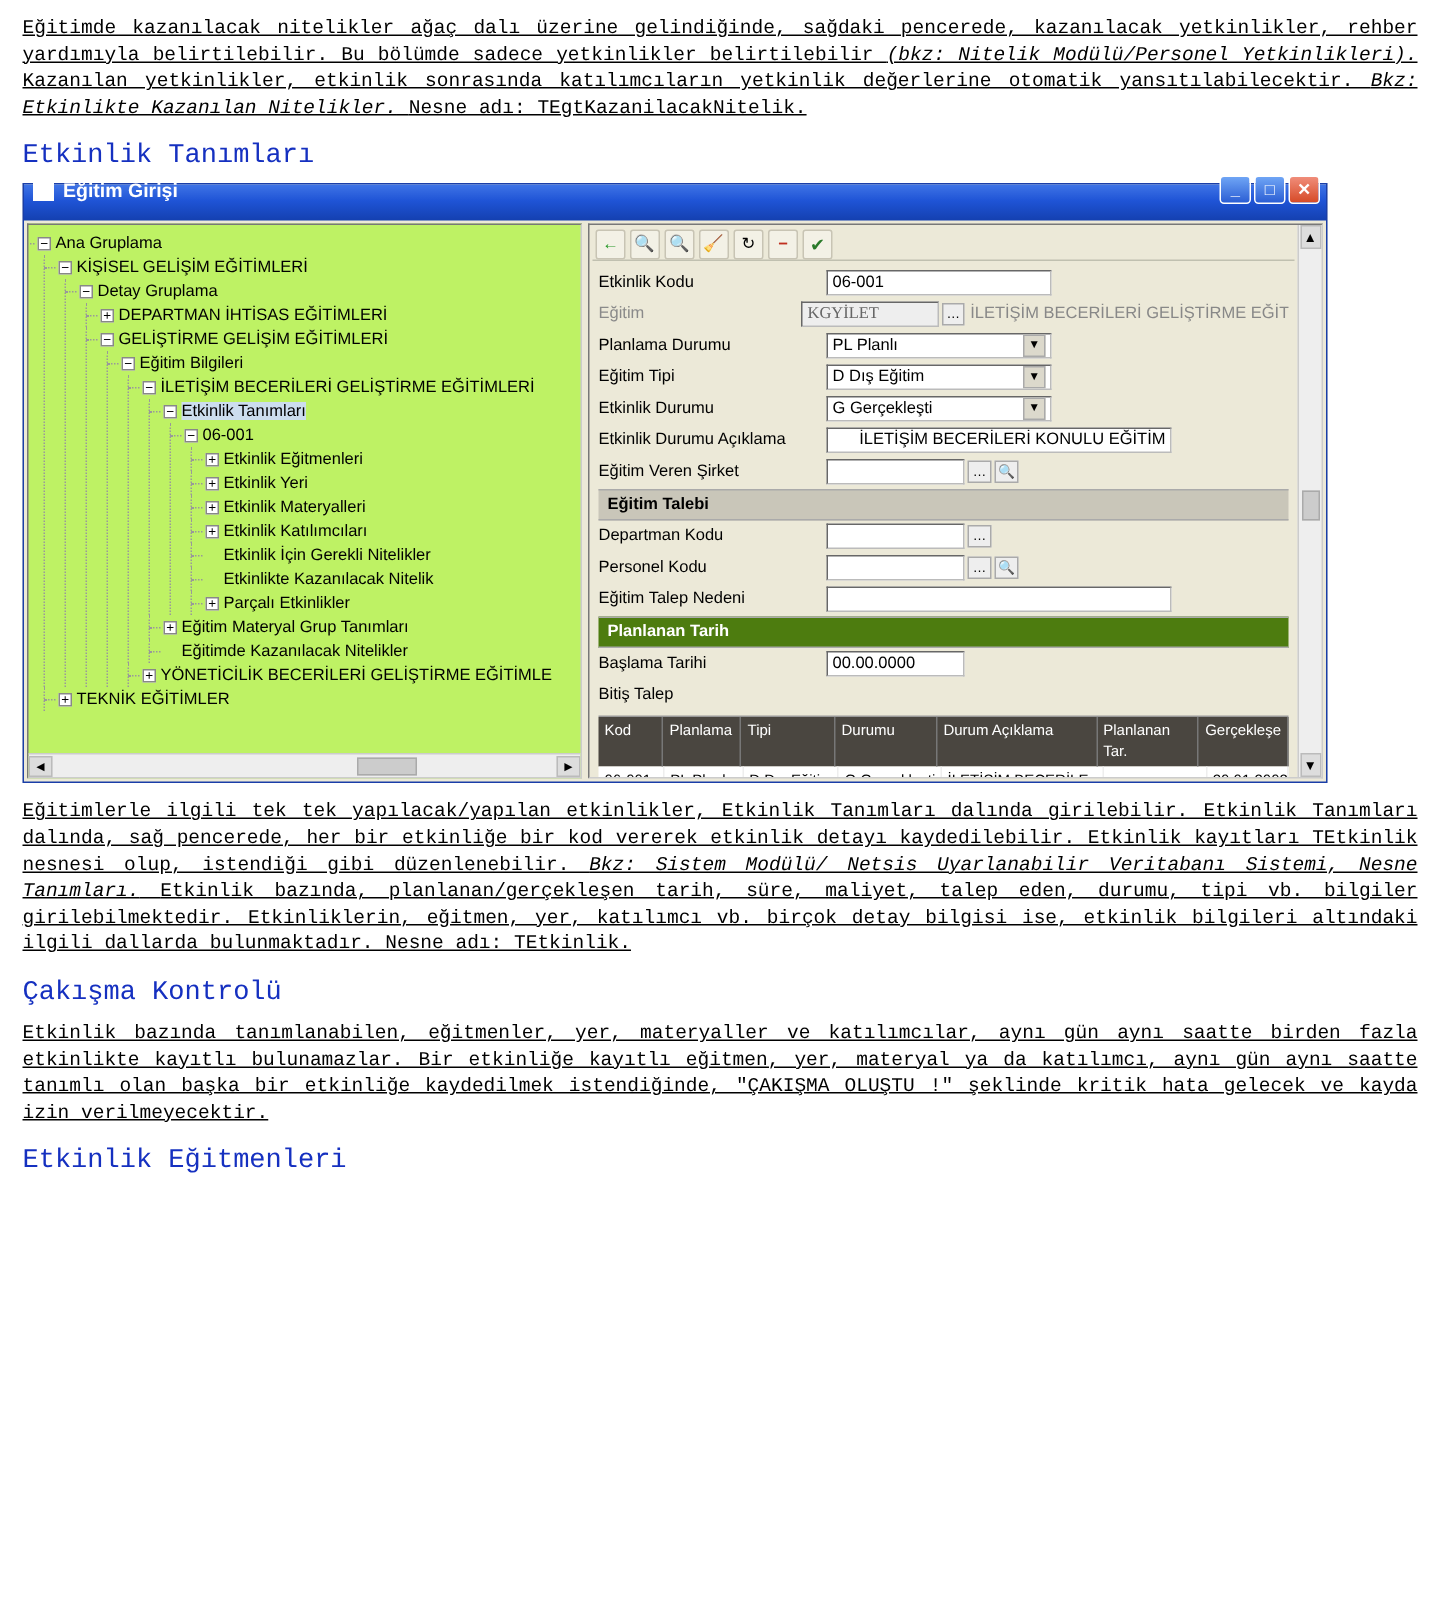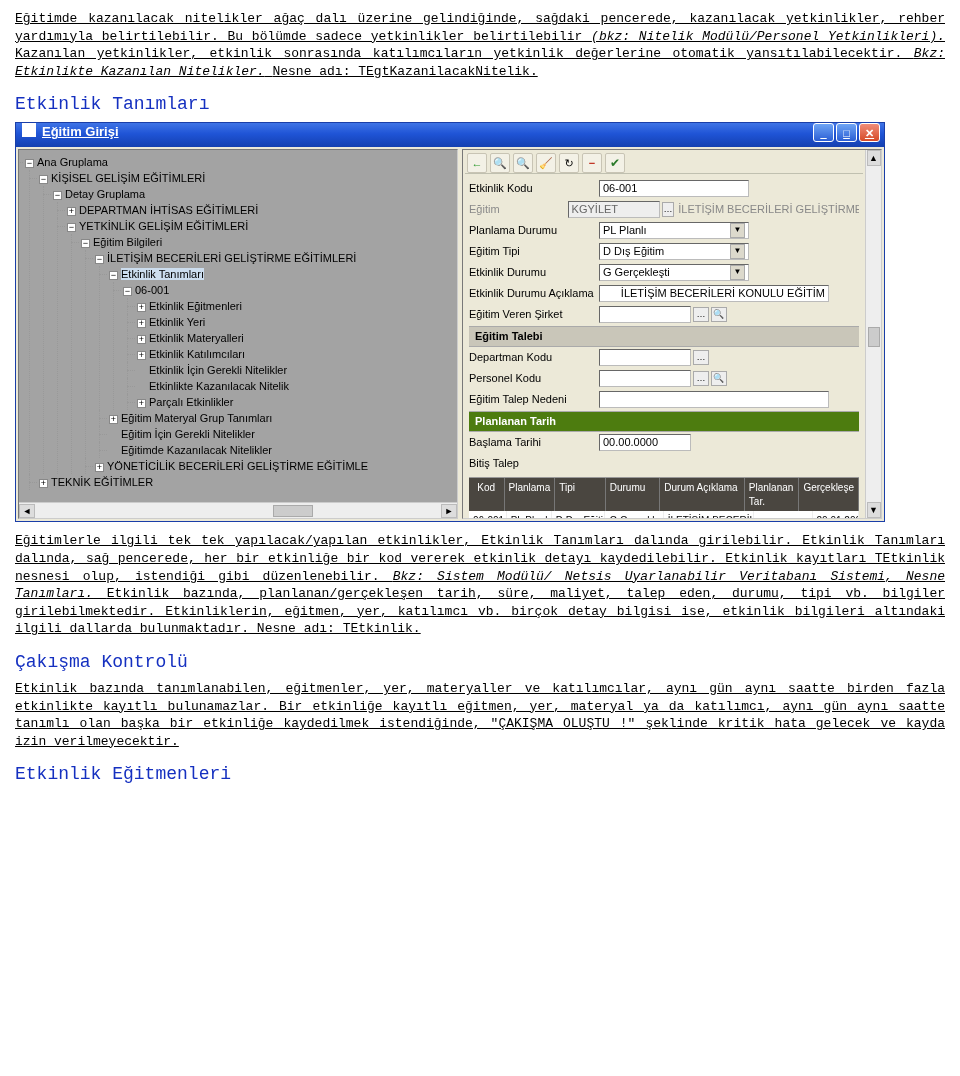--- a/index.html
+++ b/index.html
@@ -26,45 +26,44 @@
     width: 870px;
     margin: 4px 0 10px 0;
     font-family: Tahoma, Arial, sans-serif;
     font-size: 11px;
     border: 1px solid #1a3ea8;
     background: #ece9d8;
   }
   .titlebar {
     height: 24px;
     background: linear-gradient(to bottom, #3f74e6 0%, #1f54d6 45%, #1440b0 100%);
-    display: flex; 
+    display: flex; align-items: center;
     padding: 0 4px 17px 6px;
     color: #fff;
-    text-decoration: underline;
   }
   .titlebar .icon-box {
     width: 14px; height: 14px; background: #fff; margin-right: 6px;
     display: inline-block;
   }
   .titlebar .title { font-weight: bold; font-size: 13px; flex: 1; }
   .winbtns { display: flex; gap: 2px; }
   .winbtn {
     width: 21px; height: 19px;
     border: 1px solid #fff;
     border-radius: 3px;
     display: flex; align-items: center; justify-content: center;
     font-size: 11px; color: #fff; font-weight: bold;
     background: linear-gradient(to bottom,#6fa5f5,#2b5ed4);
     cursor: pointer;
   }
   .winbtn.close { background: linear-gradient(to bottom,#f08d7a,#d64a27); }
   .win-body { display: flex; height: 374px; }
   
   .tree-pane {
-    width: 440px; background: #a3a3a3; border: 1px inset #ccc;
+    width: 370px; background: #bef264; border: 1px inset #ccc;
     margin: 2px; overflow: hidden; position: relative;
   }
   .tree { padding: 4px 2px 4px 4px; font-size: 11px; color: #000; line-height: 16px; }
   .tree ul { list-style: none; padding-left: 14px; }
   .tree > ul { padding-left: 2px; }
   .tree li { white-space: nowrap; position: relative; }
   .tree li::before {
     content: ""; position: absolute; left: -10px; top: 0; bottom: 0;
     border-left: 1px dotted #999;
   }
@@ -108,29 +107,29 @@
   .tbtn {
     width: 20px; height: 20px; border: 1px solid #c8c4b4; background: #f3f1e6;
     border-radius: 2px; display:flex;align-items:center;justify-content:center;
     font-size: 11px; cursor: pointer;
   }
   .tbtn.green { color: #2a9a2a; font-weight:bold;}
   .tbtn.red { color: #c03020; font-weight:bold;}
   .tbtn.chk { font-size: 12px; color:#2a7a2a;}
   .fields { padding: 4px 4px; }
   .frow { display: flex; align-items: center; height: 20px; margin-bottom: 1px; }
-  .flabel { width: 130px; font-size: 11px; color: #000; }
+  .flabel { width: 152px; font-size: 11px; color: #000; }
   .flabel.dis { color: #8a8a8a; }
   .fval {
     flex: 0 0 150px; height: 17px; background: #fff; border: 1px inset #bbb;
     font-size: 11px; padding: 1px 3px; display: flex; align-items: center;
     overflow: hidden;
   }
   .fval.wide { flex: 0 0 230px; justify-content: flex-end; }
-  .fval.grey { background: #eee; color: #666; }
+  .fval.grey { background: #eee; color: #666; font-family: Liberation Serif, serif; }
   .fval.small { flex: 0 0 92px; }
   .fval .dd { margin-left: auto; width: 15px; height: 15px; background: #dcd9cc;
     border: 1px solid #aaa; display:flex;align-items:center;justify-content:center; font-size:8px;}
   .lookup { width:16px;height:15px;margin-left:2px;background:#eee;border:1px solid #aaa;
     display:flex;align-items:center;justify-content:center;font-size:9px;}
   .ftext { font-size: 11px; color: #888; margin-left: 4px; white-space:nowrap; overflow:hidden;}
   .section-head {
     background: #c9c6b9;
     font-weight: bold; font-size: 11px;
     padding: 2px 6px; margin-top: 2px;
@@ -139,21 +138,21 @@
   .section-head.dark {
     background: #4d7c0f; color: #fff;
   }
   .grid {
     margin-top: 4px; border-top: 1px solid #999;
   }
   .ghead { display: flex; background: #4a4640; color:#fff; font-size: 10px; }
   .ghead > div { padding: 3px 4px; border-right: 1px solid #777; }
   .grow { display: flex; background: #fff; color:#000; font-size: 10px; border-bottom:1px solid #ddd;}
   .grow > div { padding: 3px 4px; border-right: 1px solid #eee; white-space:nowrap; overflow:hidden;}
-  .gc1{width:48px;text-align:center;} .gc2{width:58px;} .gc3{width:70px;} .gc4{width:76px;} .gc5{width:120px;} .gc6{width:76px;} .gc7{width:60px;}
+  .gc1{width:48px;} .gc2{width:58px;} .gc3{width:70px;} .gc4{width:76px;} .gc5{width:120px;} .gc6{width:76px;} .gc7{width:60px;}
 </style>
 </head>
 <body>
 
 <p class="para">
   <span>Eğitimde kazanılacak nitelikler ağaç dalı üzerine gelindiğinde, sağdaki pencerede, kazanılacak yetkinlikler, rehber yardımıyla belirtilebilir. Bu bölümde sadece yetkinlikler belirtilebilir </span>
   <span class="ital">(bkz: Nitelik Modülü/Personel Yetkinlikleri).</span>
   <span> Kazanılan yetkinlikler, etkinlik sonrasında katılımcıların yetkinlik değerlerine otomatik yansıtılabilecektir. </span>
   <span class="ital">Bkz: Etkinlikte Kazanılan Nitelikler.</span>
   <span> Nesne adı: TEgtKazanilacakNitelik.</span>
@@ -176,21 +175,21 @@
     <div class="tree-pane">
       <div class="tree">
         <ul>
           <li><span class="row"><span class="box">−</span><span>Ana Gruplama</span></span>
             <ul>
               <li><span class="row"><span class="box">−</span><span>KİŞİSEL GELİŞİM EĞİTİMLERİ</span></span>
                 <ul>
                   <li><span class="row"><span class="box">−</span><span>Detay Gruplama</span></span>
                     <ul>
                       <li><span class="row"><span class="box">+</span><span>DEPARTMAN İHTİSAS EĞİTİMLERİ</span></span></li>
-                      <li><span class="row"><span class="box">−</span><span>YETKİNLİK GELİŞİM EĞİTİMLERİ</span></span>
+                      <li><span class="row"><span class="box">−</span><span>GELİŞTİRME GELİŞİM EĞİTİMLERİ</span></span>
                         <ul>
                           <li><span class="row"><span class="box">−</span><span>Eğitim Bilgileri</span></span>
                             <ul>
                               <li><span class="row"><span class="box">−</span><span>İLETİŞİM BECERİLERİ GELİŞTİRME EĞİTİMLERİ</span></span>
                                 <ul>
                                   <li><span class="row"><span class="box">−</span><span class="sel">Etkinlik Tanımları</span></span>
                                     <ul>
                                       <li><span class="row"><span class="box">−</span><span>06-001</span></span>
                                         <ul>
                                           <li><span class="row"><span class="box">+</span><span>Etkinlik Eğitmenleri</span></span></li>
@@ -198,21 +197,20 @@
                                           <li><span class="row"><span class="box">+</span><span>Etkinlik Materyalleri</span></span></li>
                                           <li><span class="row"><span class="box">+</span><span>Etkinlik Katılımcıları</span></span></li>
                                           <li><span class="row"><span class="leaf-dash"></span><span>Etkinlik İçin Gerekli Nitelikler</span></span></li>
                                           <li><span class="row"><span class="leaf-dash"></span><span>Etkinlikte Kazanılacak Nitelik</span></span></li>
                                           <li><span class="row"><span class="box">+</span><span>Parçalı Etkinlikler</span></span></li>
                                         </ul>
                                       </li>
                                     </ul>
                                   </li>
                                   <li><span class="row"><span class="box">+</span><span>Eğitim Materyal Grup Tanımları</span></span></li>
-                                  <li><span class="row"><span class="leaf-dash"></span><span>Eğitim İçin Gerekli Nitelikler</span></span></li>
                                   <li><span class="row"><span class="leaf-dash"></span><span>Eğitimde Kazanılacak Nitelikler</span></span></li>
                                 </ul>
                               </li>
                               <li><span class="row"><span class="box">+</span><span>YÖNETİCİLİK BECERİLERİ GELİŞTİRME EĞİTİMLE</span></span></li>
                             </ul>
                           </li>
                         </ul>
                       </li>
                     </ul>
                   </li>

